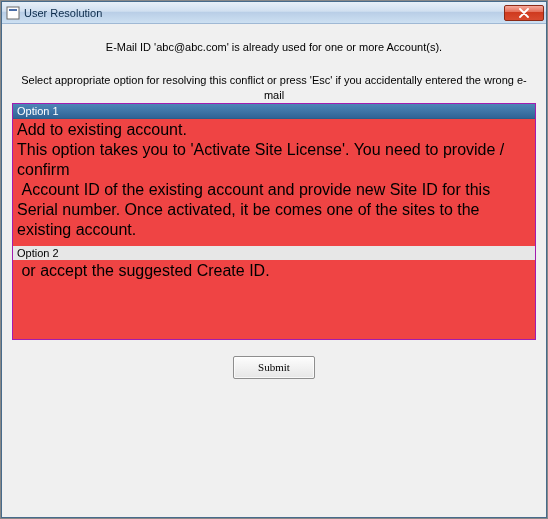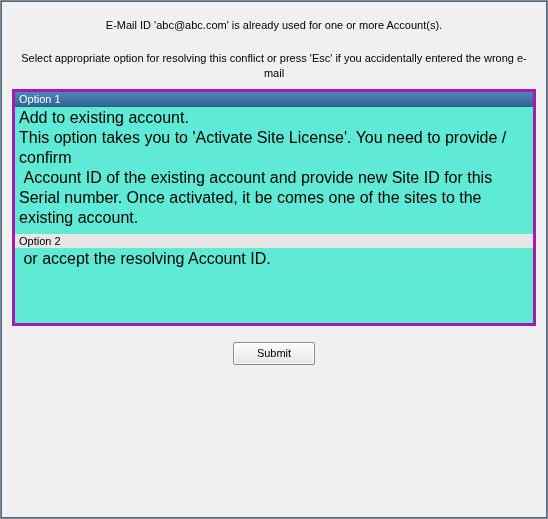--- a/index.html
+++ b/index.html
@@ -60,25 +60,25 @@
       flex-direction: column;
       background: #f0f0f0;
     }
     .msg-line {
       text-align: center;
       color: #000;
       font-size: 11px;
       line-height: 1.35;
     }
     .msg-block1 { margin-top: 6px; margin-bottom: 18px; }
-    .msg-block2 { margin-bottom: 8px; padding: 0 8px; }
+    .msg-block2 { padding: 0 8px; }
 
     .options-panel {
-      border: 3px solid #a21caf;
-      background: #5eead4;
+      border: 1px solid #a21caf;
+      background: #ef4444;
       height: 237px;
       overflow: hidden;
     }
     .option-header {
       background: #e7e7e7;
       color: #000;
       font-size: 11px;
       padding: 1px 4px;
       border-bottom: 0;
     }
@@ -99,50 +99,64 @@
     .option-body div { white-space: pre-wrap; }
 
     .button-row {
       display: flex;
       justify-content: center;
       padding: 16px 0 12px 0;
     }
     .submit-btn {
       width: 82px;
       height: 23px;
-      font-family: Liberation Sans, sans-serif;
+      font-family: Liberation Serif, serif;
       font-size: 11px;
       background: linear-gradient(to bottom, #fdfdfd, #e6e6e6);
       border: 1px solid #8e8e8e;
       border-radius: 2px;
       box-shadow: inset 0 0 0 1px rgba(255,255,255,0.7);
       cursor: default;
     }
   </style>
 </head>
 <body>
 
 <div class="window">
+  <div class="titlebar">
+    <span class="app-icon">
+      <svg viewBox="0 0 14 14" width="14" height="14">
+        <rect x="1" y="1" width="12" height="12" fill="#fff" stroke="#6a6a6a" stroke-width="1"></rect>
+        <rect x="3" y="3" width="8" height="2" fill="#4b6ea9"></rect>
+      </svg>
+    </span>
+    <span class="title-text">User Resolution</span>
+    <div class="close-btn">
+      <svg width="12" height="10" viewBox="0 0 12 10">
+        <path d="M2 1 L10 9 M10 1 L2 9" stroke="#fff" stroke-width="1.8" stroke-linecap="round"></path>
+      </svg>
+    </div>
+  </div>
 
   <div class="content">
     <div class="msg-line msg-block1">E-Mail ID 'abc@abc.com' is already used  for one or more Account(s).</div>
     <div class="msg-block2">
       <div class="msg-line">Select appropriate option for resolving this conflict or press 'Esc' if you accidentally entered the wrong e-mail</div>
     </div>
 
     <div class="options-panel">
       <div class="option-header selected">Option 1</div>
       <div class="option-body">
         <div>Add to existing account.</div>
         <div>This option takes you to 'Activate Site License'. You need to provide / confirm</div>
         <div> Account ID of the existing account and provide new Site ID for this Serial number. Once activated, it be comes one of the sites to the existing account.</div>
       </div>
       <div class="option-header">Option 2</div>
       <div class="option-body">
-        <div> or accept the resolving Account ID.</div>
+        <div> or accept the suggested Create ID.</div>
       </div>
     </div>
 
     <div class="button-row">
       <button class="submit-btn">Submit</button>
     </div>
   </div>
 </div>
 
 </body></html>

